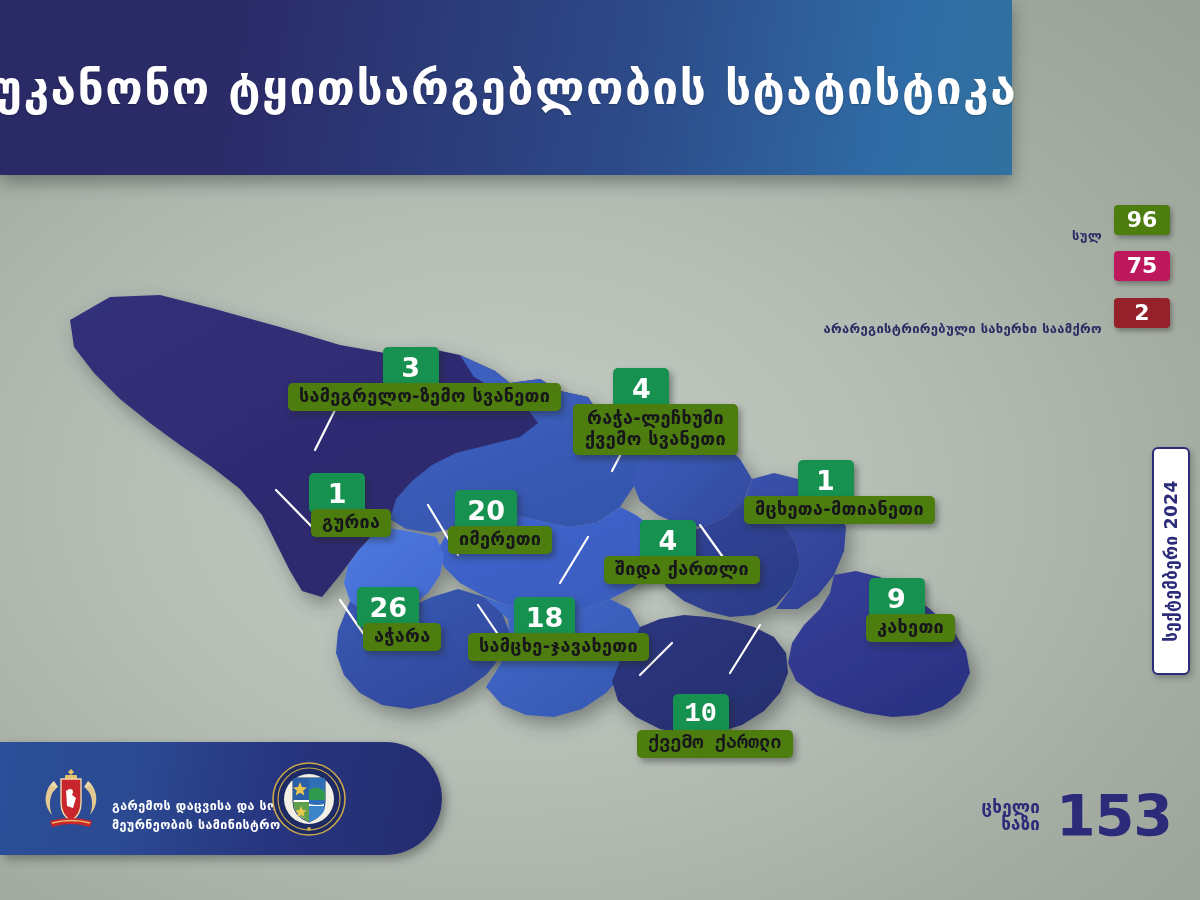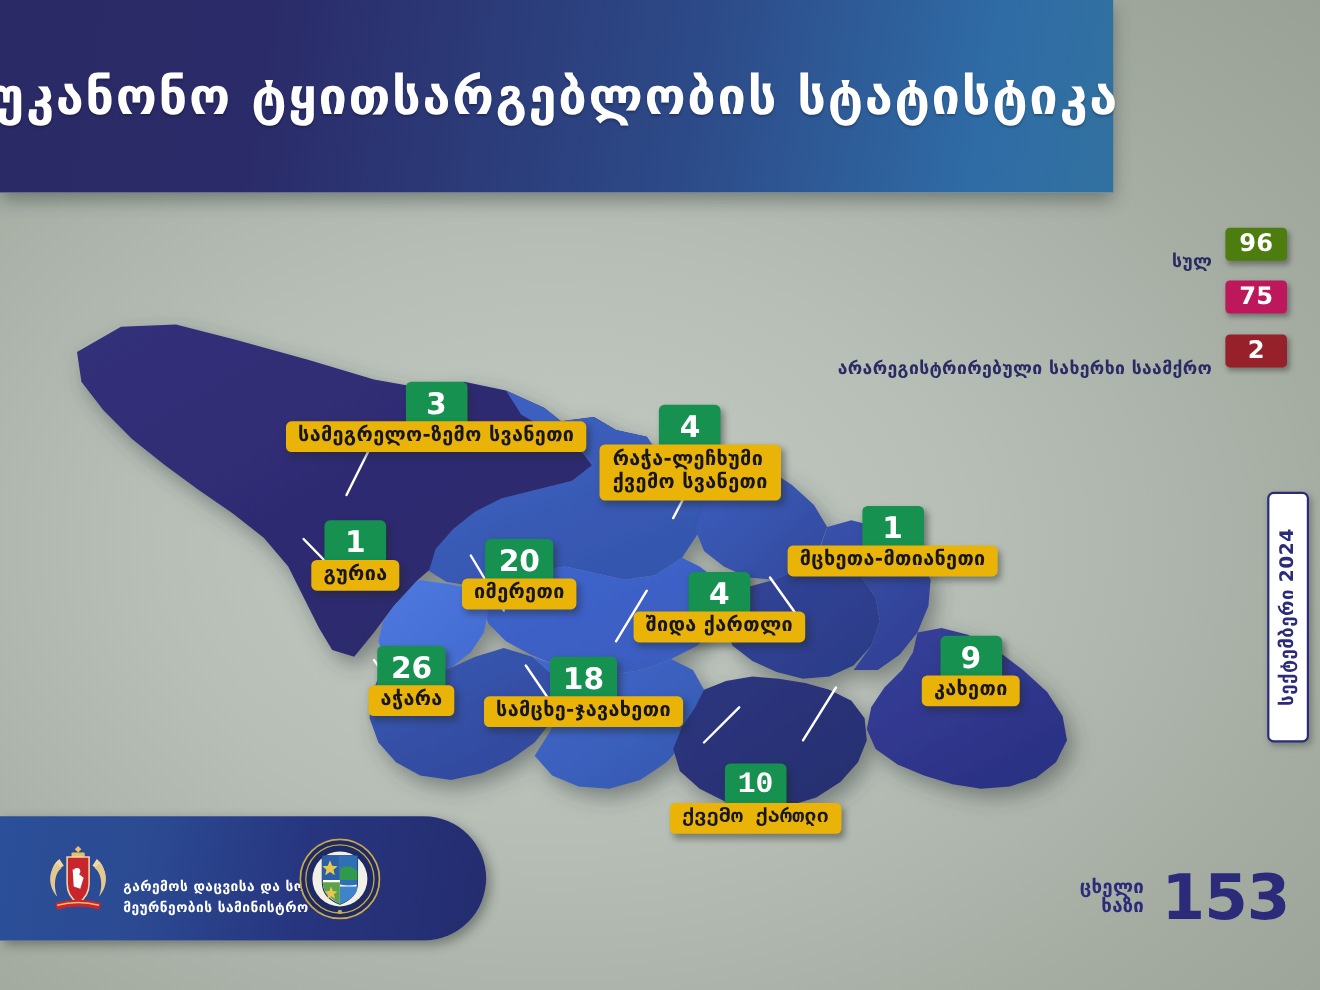--- a/index.html
+++ b/index.html
@@ -24,21 +24,21 @@
     text-shadow: 0 1px 2px rgba(0,0,0,.25);
   }
 
   
   .legend {
     position:absolute; right:30px; top:196px; z-index:5;
     display:flex; flex-direction:column; gap:8px; align-items:flex-end;
   }
   .legend-row { display:flex; align-items:center; gap:12px; }
   .legend-label {
-    color:#2b2b63; font-size:16px; font-weight:700; letter-spacing:.3px;
+    color:#2b2b63; font-size:13px; font-weight:700; letter-spacing:.3px;
     text-align:right; white-space:nowrap;margin-top:32px;
   }
   .legend-chip {
     width:56px; height:30px; border-radius:4px;
     display:flex; align-items:center; justify-content:center;
     color:#fff; font-size:22px; font-weight:700; line-height:1;
     box-shadow: 2px 3px 5px rgba(40,45,40,.42);
   }
 
   
@@ -61,24 +61,25 @@
   
   .callout { position:absolute; z-index:4; display:flex; flex-direction:column; }
   .callout-count {
     align-self:center; min-width:56px; height:40px; padding:0 12px;
     background:#169150; border-radius:5px;
     display:flex; align-items:center; justify-content:center;
     color:#fff; font-size:27px; font-weight:700; line-height:1;
     box-shadow: 3px 4px 6px rgba(35,40,35,.45);
   }
   .callout-name {
-    margin-top:-4px; background:#eab308; border-radius:5px;
+    margin-top:-4px; background:#4d7c0f; border-radius:5px;
     padding:3px 11px 4px; color:#16161b; font-size:18px; font-weight:700;
-    letter-spacing:.3px; white-space:pre; text-align:left; line-height:1.15;
+    letter-spacing:.3px; white-space:pre; text-align:center; line-height:1.15;
     box-shadow: 3px 4px 6px rgba(35,40,35,.42);
+    margin-left: 28px;
   }
   .callout.two-line .callout-name { padding:4px 12px 6px; }
 
   
   .footer-badge {
     position:absolute; left:0; bottom:45px; width:442px; height:113px;
     background: linear-gradient(100deg, #2b4f99 0%, #2b4a92 30%, #27357f 62%, #242c6e 100%);
     border-radius:0 60px 60px 0;
     box-shadow: 4px 4px 10px rgba(40,45,40,.42);
     display:flex; align-items:center; z-index:6;

